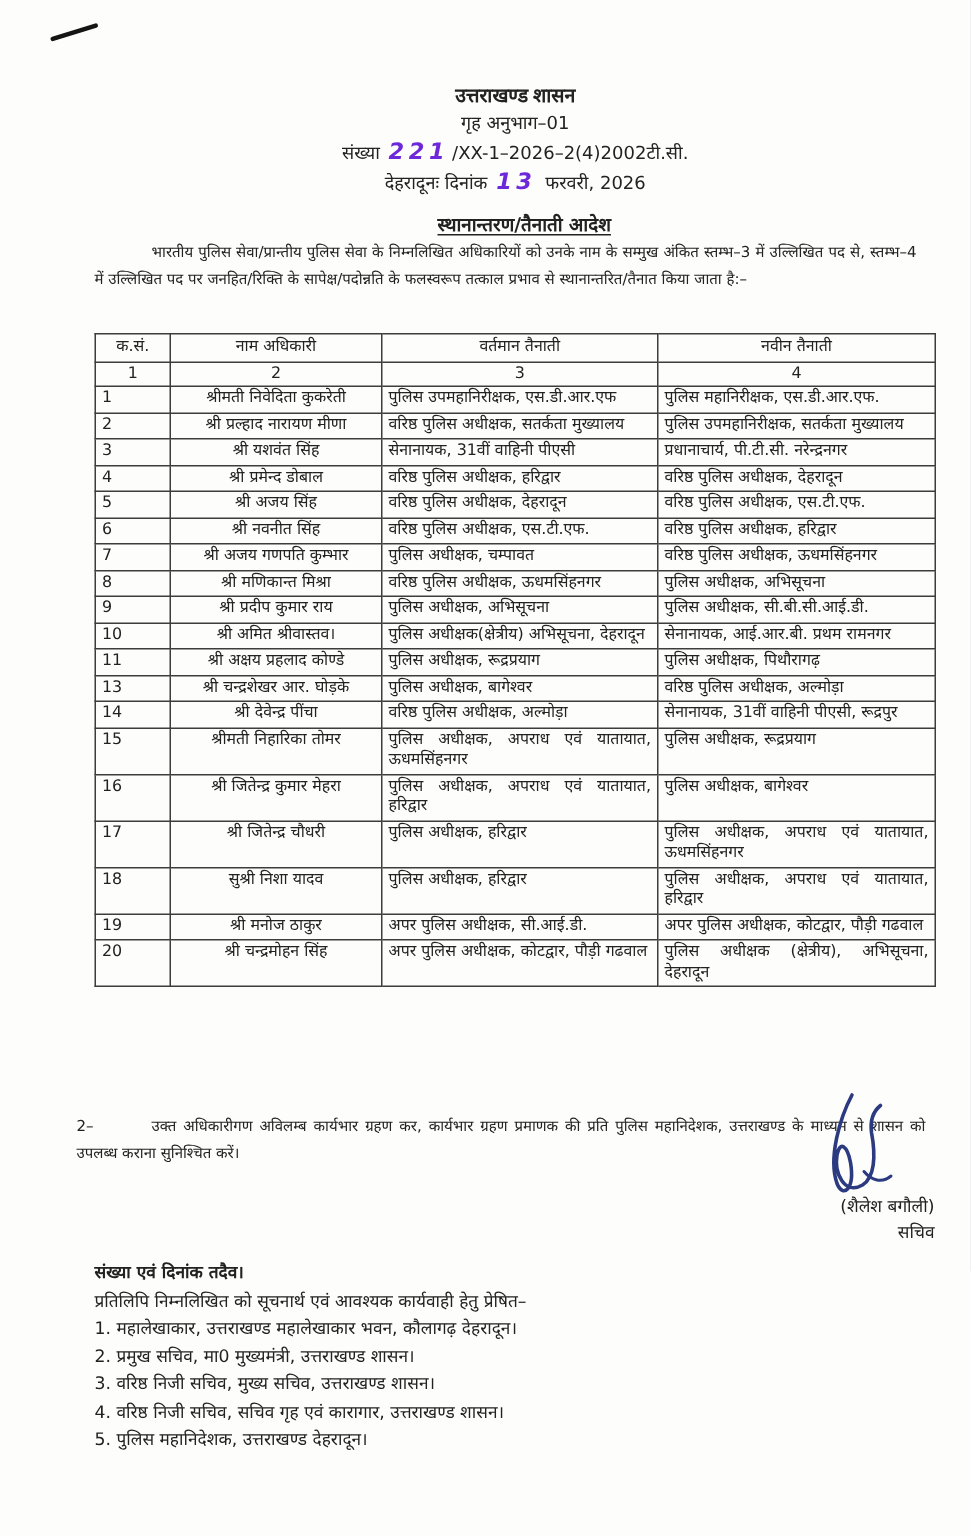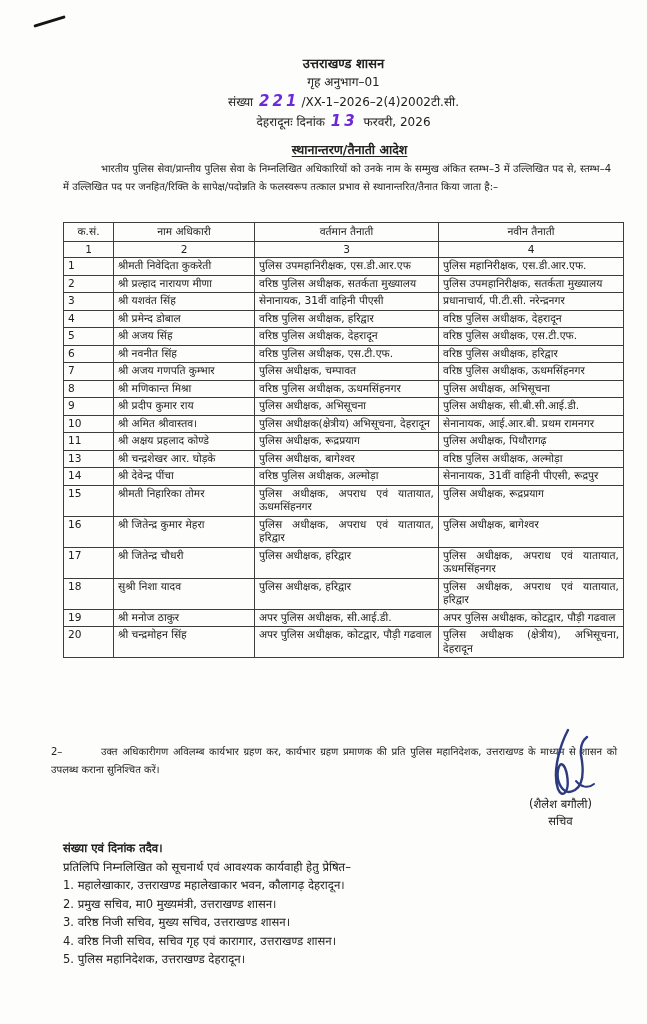--- a/index.html
+++ b/index.html
@@ -11,21 +11,21 @@
     color:#222; 
   }
   .corner-mark {
     position:absolute; top:20px; left:33px; width:33px; height:3px;
     background:#151515; transform:rotate(-17deg); border-radius:2px;
   }
   .doc-header {
     position:absolute; top:54px; left:60px; right:20px;
     text-align:center; font-size:12px; line-height:19px;
   }
-  .org-name { font-weight:bold; font-size:13px; }
+  .org-name { font-weight:bold; font-size:13px;font-family:Liberation Serif, serif; }
   .hand {
     color:#6d28d9; font-weight:bold; font-size:15px;
     letter-spacing:3px; font-style:italic; padding:0 2px;
   }
   .order-title {
     position:absolute; top:141px; left:60px; right:20px;
     text-align:center; font-size:12.5px; font-weight:bold;
   }
   .order-title span { text-decoration:underline; text-underline-offset:2px;margin-left:12px; }
   .intro {
@@ -37,31 +37,31 @@
     border-collapse:collapse; table-layout:fixed;
     font-size:10.6px; line-height:13.5px;
   }
   table.transfer td, table.transfer th {
     border:1px solid #3d3d3d; vertical-align:top; padding:1px 4px 2px 4px;
     font-weight:normal; overflow:hidden;
   }
   table.transfer th { padding:2px 2px; }
   col.w1{width:50px;} col.w2{width:141px;} col.w3{width:184px;} col.w4{width:185px;}
   td.c1 { text-align:left; padding-left:9px; }
-  td.c2 { text-align:left; }
+  td.c2 { text-align:center; }
   td.c3, td.c4 { text-align:justify; }
   tr.numrow td { text-align:center; padding:1px 2px; }
   .para2 {
     position:absolute; top:743px; left:51px; right:30px;
     font-size:10px; line-height:17.5px; text-align:justify;
   }
   .para2 .pnum { display:inline-block; width:50px; }
   .sign-block {
     position:absolute; top:796px; left:498px; width:125px;
-    text-align:center; font-size:11.5px; line-height:17px;
+    text-align:right; font-size:11.5px; line-height:17px;
   }
   .sign-svg { position:absolute; top:727px; left:532px; width:66px; height:78px; }
   .cc-block {
     position:absolute; top:839px; left:63px; right:40px;
     font-size:11.5px; line-height:18.5px;
   }
   .cc-note { font-weight:bold; }
   .cc-items { list-style:none; }
 </style>
 </head>

